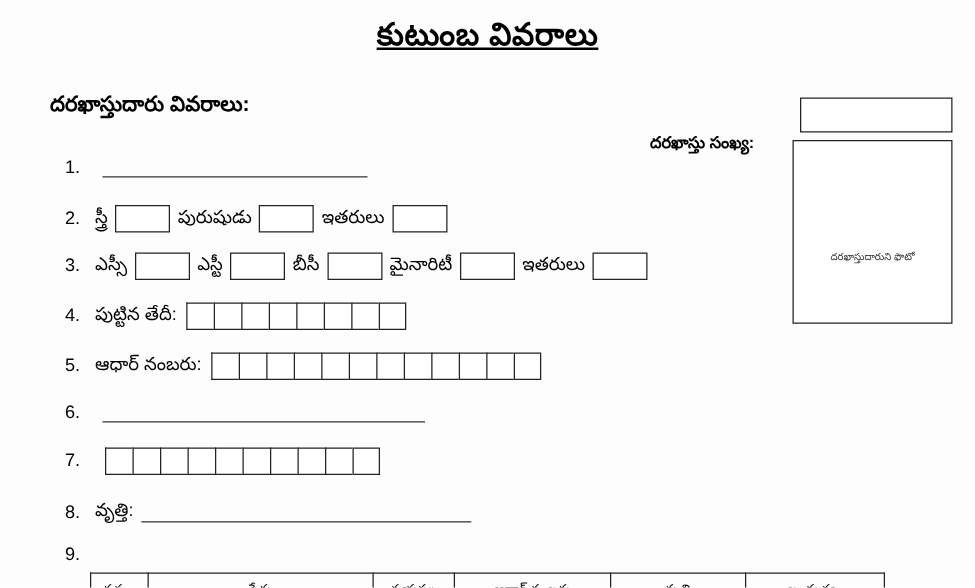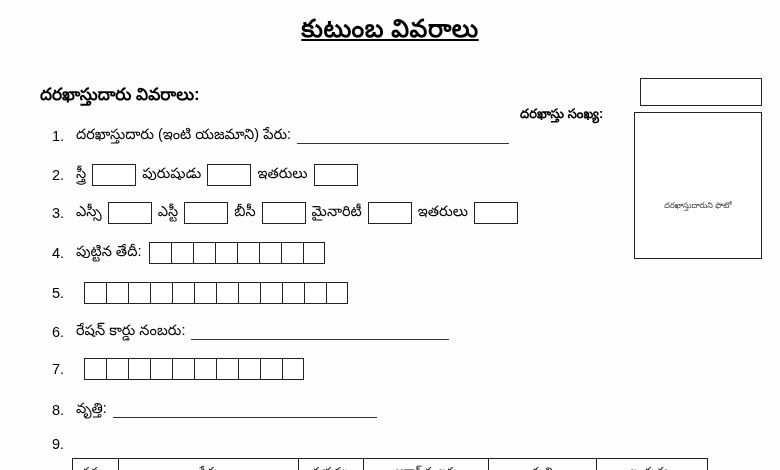--- a/index.html
+++ b/index.html
@@ -35,21 +35,20 @@
     letter-spacing: 0.5px;
   }
 
   
   .section-heading {
     position: absolute;
     top: 74px;
     left: 40px;
     font-size: 17px;
     font-weight: bold;
-    margin-top: 11px;
   }
 
   
   .appno-label {
     position: absolute;
     top: 82px;
     left: 520px;
     font-size: 13px;
     font-weight: bold;
     margin-top: 24px;
@@ -169,21 +168,20 @@
 
   <div class="appno-label">దరఖాస్తు సంఖ్య:</div>
   <div class="appno-box"></div>
 
   <div class="photo-box">
     <div class="photo-box-text">దరఖాస్తుదారుని ఫొటో</div>
   </div>
 
   <div class="row" style="top:126px;">
     <span class="num">1.</span>
-    <span class="lbl">దరఖాస్తుదారు (ఇంటి యజమాని) పేరు:</span>
     <span class="fill-line" style="width:212px;"></span>
   </div>
 
   <div class="row" style="top:164px;">
     <span class="num">2.</span>
     <span class="lbl">స్త్రీ</span>
     <span class="cell-box"></span>
     <span class="lbl">పురుషుడు</span>
     <span class="cell-box"></span>
     <span class="lbl">ఇతరులు</span>
@@ -214,39 +212,39 @@
       <span class="cell"></span>
       <span class="cell"></span>
       <span class="cell"></span>
       <span class="cell"></span>
       <span class="cell"></span>
     </span>
   </div>
 
   <div class="row" style="top:282px;">
     <span class="num">5.</span>
+    <span class="lbl">ఆధార్ నంబరు:</span>
     <span class="grid">
       <span class="cell"></span>
       <span class="cell"></span>
       <span class="cell"></span>
       <span class="cell"></span>
       <span class="cell"></span>
       <span class="cell"></span>
       <span class="cell"></span>
       <span class="cell"></span>
       <span class="cell"></span>
       <span class="cell"></span>
       <span class="cell"></span>
       <span class="cell"></span>
     </span>
   </div>
 
   <div class="row" style="top:322px;">
     <span class="num">6.</span>
-    <span class="lbl">రేషన్ కార్డు నంబరు:</span>
     <span class="fill-line" style="width:258px;"></span>
   </div>
 
   <div class="row" style="top:358px;">
     <span class="num">7.</span>
     <span class="grid">
       <span class="cell"></span>
       <span class="cell"></span>
       <span class="cell"></span>
       <span class="cell"></span>

